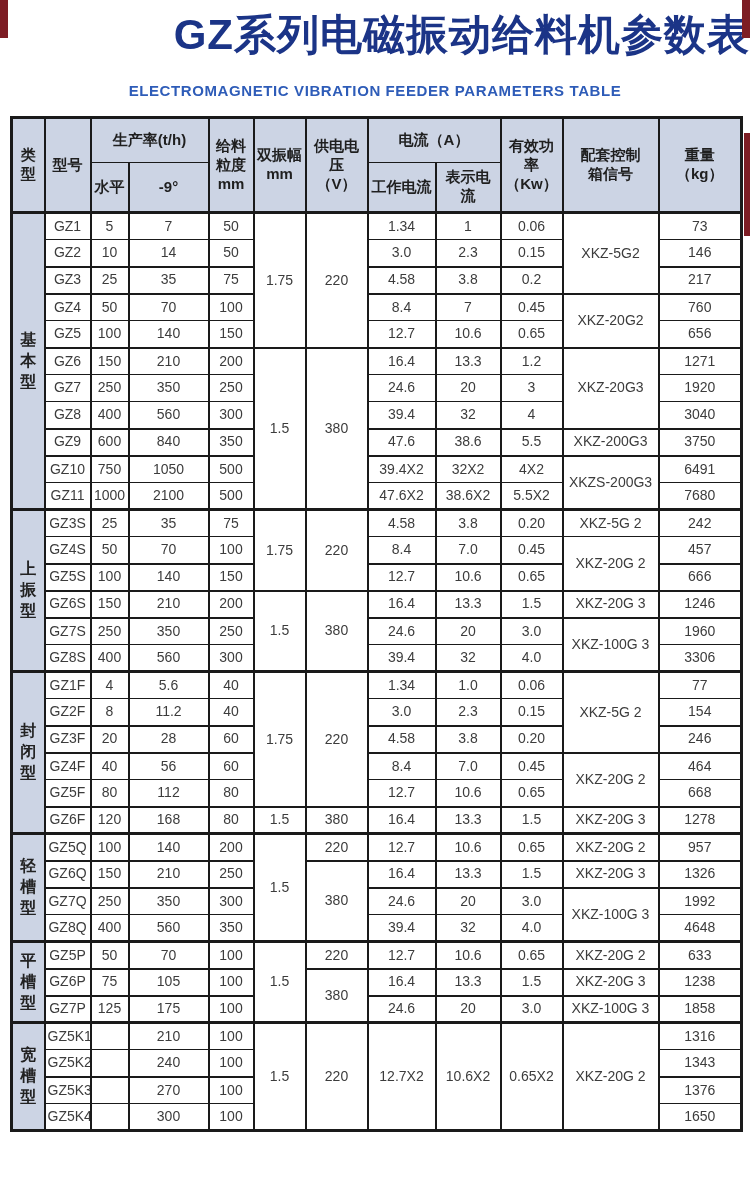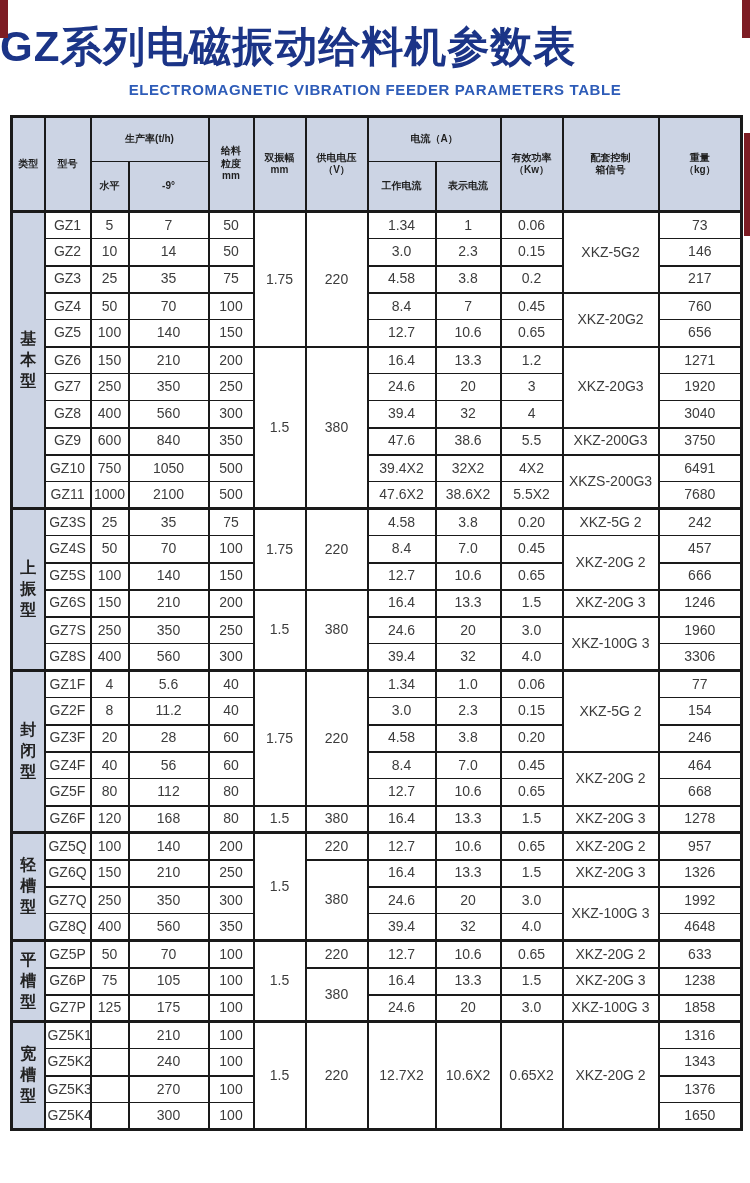--- a/index.html
+++ b/index.html
@@ -5,30 +5,30 @@
   * { box-sizing: border-box; }
   html,body { margin:0; padding:0; background:#ffffff; }
   body { font-family: "Liberation Sans", "DejaVu Sans", sans-serif; }
   .page { position:relative; width:750px; height:1183px; background:#fff; overflow:hidden; }
 
   .red-bar { position:absolute; background:var(--accent-red); }
   .red-bar.tl { left:0; top:0; width:8px; height:38px; }
   .red-bar.tr { right:0; top:0; width:8px; height:38px; }
   .red-bar.re { right:0; top:133px; width:6px; height:103px; }
 
-  .title { margin:0; padding-top:24px; text-align:left; font-size:42px; line-height:1.1;
+  .title { margin:0; padding-top:12px; text-align:right; font-size:42px; line-height:1.1;
            font-weight:bold; letter-spacing:1px; color:var(--title-color); }
-  .subtitle { margin-top:11px; text-align:center; font-size:15px; font-weight:bold;
+  .subtitle { margin-top:24px; text-align:center; font-size:15px; font-weight:bold;
               letter-spacing:0.6px; color:var(--subtitle-color); }
 
   table.params { margin:17px 0 0 10px; width:730px; border-collapse:collapse; table-layout:fixed;
                  border:3px solid var(--border-color); }
   th, td { border:1px solid var(--border-color); border-left-width:2px; border-right-width:2px;
            text-align:center; vertical-align:middle; padding:0 2px; overflow:hidden; }
-  th { background:var(--header-bg); font-size:10px; font-weight:600; color:#1f1f1f;
+  th { background:var(--header-bg); font-size:15px; font-weight:600; color:#1f1f1f;
        white-space:pre-line; line-height:1.25; height:45px; }
   thead tr:last-child th { border-bottom-width:3px; height:50px; }
   td { height:27px; font-size:14px; color:var(--text-color); line-height:1.1; }
   td.type { background:var(--header-bg); font-size:16px; font-weight:600; color:#222; line-height:1.3; }
   tr.sec td { border-top-width:3px; }
   tr.tt td { border-top-width:2px; }
 </style>
 </head>
 <body>
 

